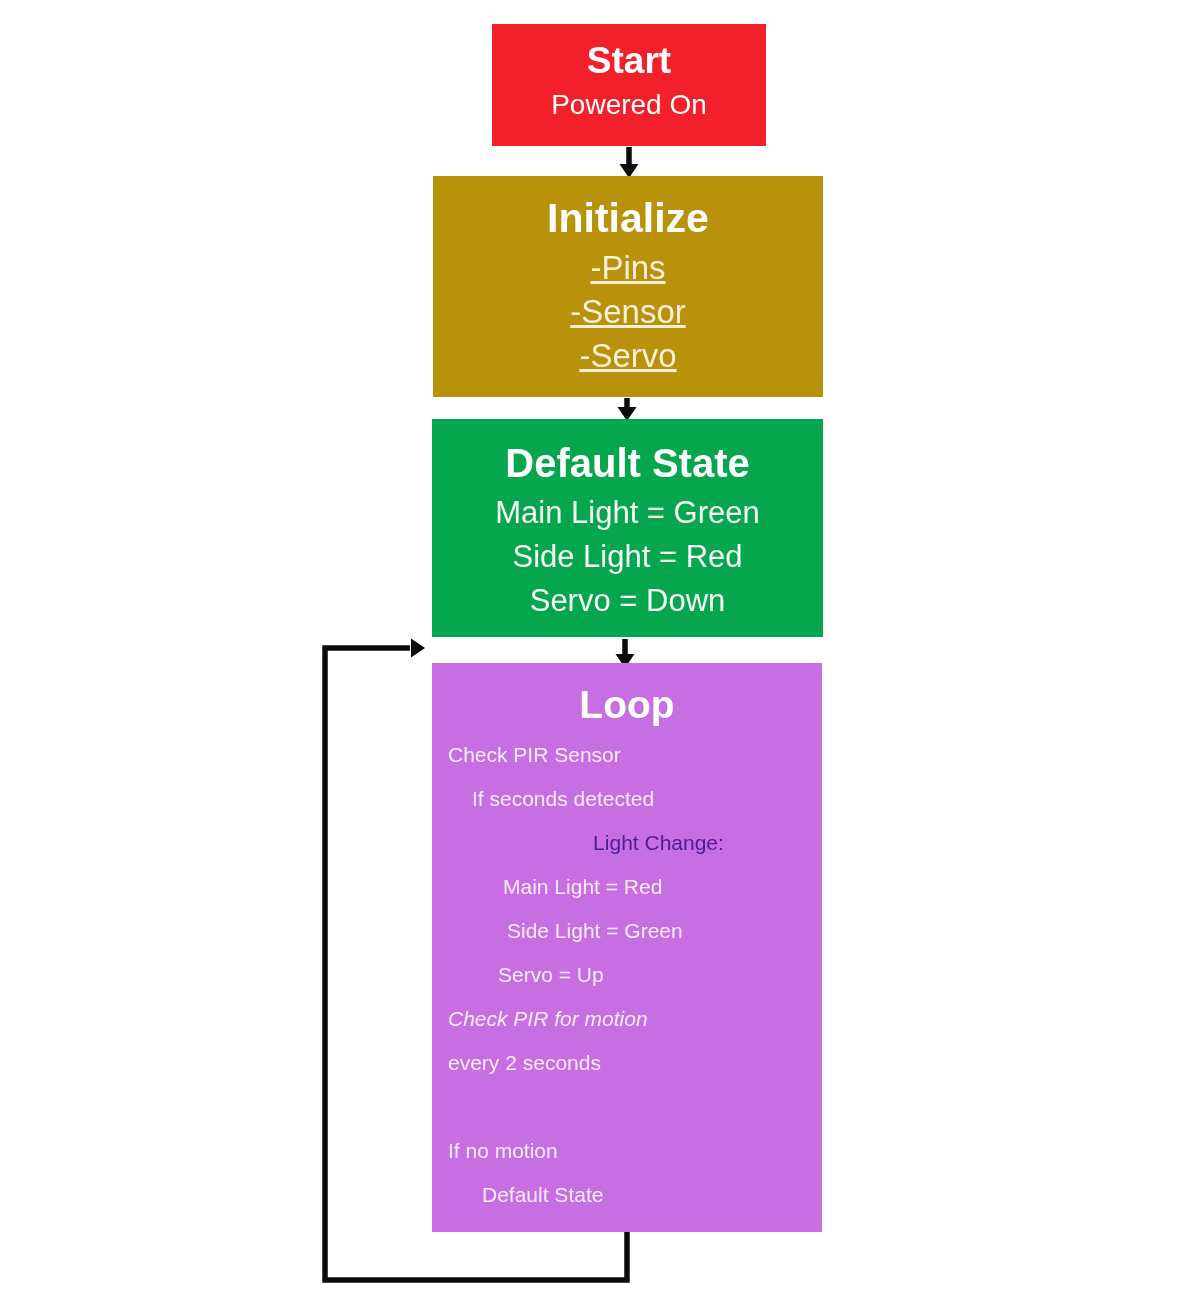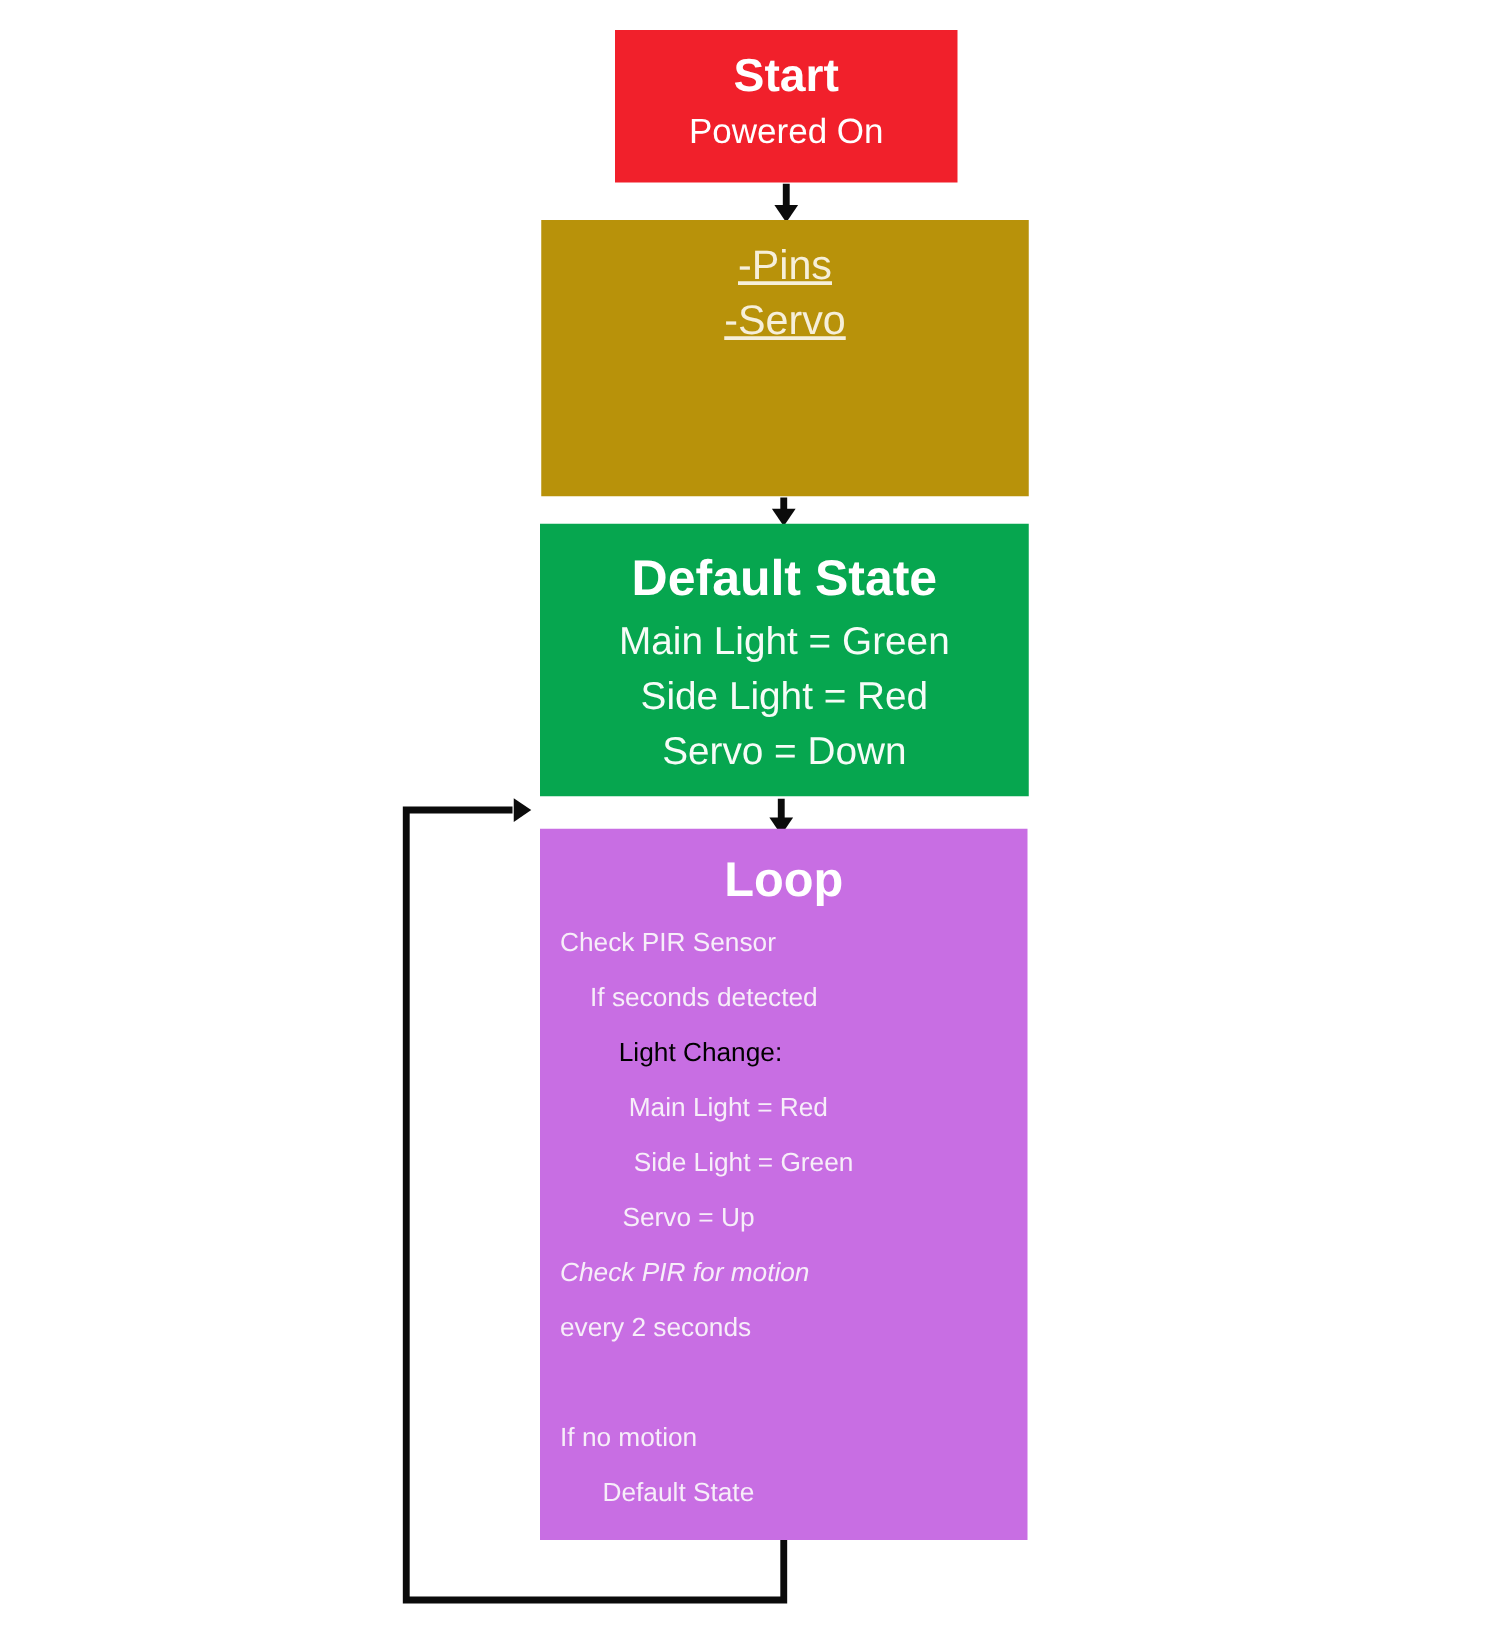--- a/index.html
+++ b/index.html
@@ -89,36 +89,38 @@
       <polygon points="425,648 411,638.5 411,657.5" fill="#0B0B0B"></polygon>
     </g>
   </svg>
 
   <div class="node node-start" style="background-color: rgb(241, 32, 43);">
     <div class="node-title start-title">Start</div>
     <div class="start-sub" style="color: rgb(255, 255, 255);">Powered On</div>
   </div>
 
   <div class="node node-initialize" style="background-color: rgb(184, 146, 10);">
+    <div class="node-title init-title">Initialize</div>
     <div class="body-line init-line" style="color: rgb(246, 239, 218);">-Pins</div>
+    <div class="body-line init-line" style="color: rgb(246, 239, 218);">-Sensor</div>
     <div class="body-line init-line" style="color: rgb(246, 239, 218);">-Servo</div>
   </div>
 
   <div class="node node-default" style="background-color: rgb(6, 166, 79);">
     <div class="node-title default-title">Default State</div>
     <div class="body-line default-line" style="color: rgb(246, 252, 247);">Main Light = Green</div>
     <div class="body-line default-line" style="color: rgb(246, 252, 247);">Side Light = Red</div>
     <div class="body-line default-line" style="color: rgb(246, 252, 247);">Servo = Down</div>
   </div>
 
   <div class="node node-loop" style="background-color: rgb(200, 110, 227);">
     <div class="node-title loop-title">Loop</div>
     <div class="loop-line" style="color: rgb(247, 238, 249);">Check PIR Sensor</div>
     <div class="loop-line ind-24" style="color: rgb(247, 238, 249);">If seconds detected</div>
-    <div class="loop-line ind-47" style="color: #000000;">Light Change:</div>
+    <div class="loop-line ind-47" style="color: #4c1d95; text-align: center;">Light Change:</div>
     <div class="loop-line ind-55" style="color: rgb(247, 238, 249);">Main Light = Red</div>
     <div class="loop-line ind-59" style="color: rgb(247, 238, 249);">Side Light = Green</div>
     <div class="loop-line ind-50" style="color: rgb(247, 238, 249);">Servo = Up</div>
     <div class="loop-line" style="color: rgb(247, 238, 249); font-style: italic;">Check PIR for motion</div>
     <div class="loop-line" style="color: rgb(247, 238, 249);">every 2 seconds</div>
     <div class="loop-line"></div>
     <div class="loop-line" style="color: rgb(247, 238, 249);">If no motion</div>
     <div class="loop-line ind-34" style="color: rgb(247, 238, 249);">Default State</div>
   </div>
 

